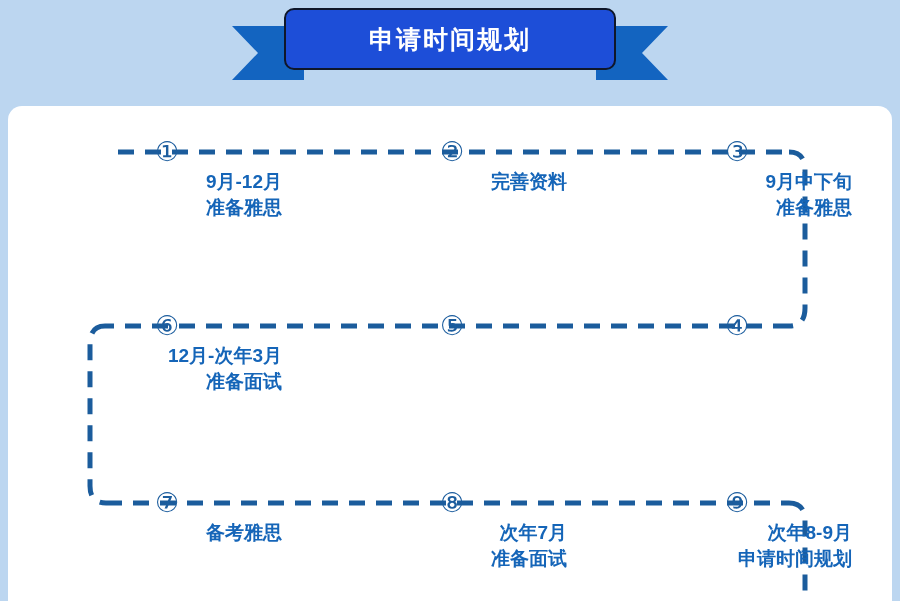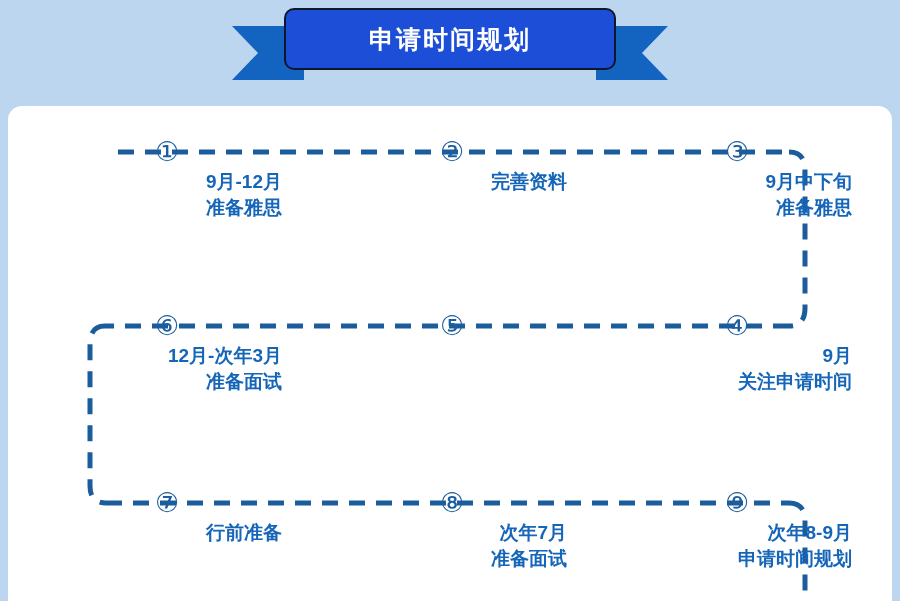--- a/index.html
+++ b/index.html
@@ -170,29 +170,25 @@
       <div class="node-lines">
         <div class="node-line">12月-次年3月</div>
         <div class="node-line">准备面试</div>
       </div>
     </div>
     <div class="node" style="left: 452px; top: 311px;">
       <div class="node-num">⑤</div>
     </div>
     <div class="node" style="left: 737px; top: 311px;">
       <div class="node-num">④</div>
-      <div class="node-lines">
-        <div class="node-line">9月</div>
-        <div class="node-line">关注申请时间</div>
-      </div>
     </div>
     <div class="node" style="left: 167px; top: 488px;">
       <div class="node-num">⑦</div>
       <div class="node-lines">
-        <div class="node-line">行前准备</div>
+        <div class="node-line">备考雅思</div>
       </div>
     </div>
     <div class="node" style="left: 452px; top: 488px;">
       <div class="node-num">⑧</div>
       <div class="node-lines">
         <div class="node-line">次年7月</div>
         <div class="node-line">准备面试</div>
       </div>
     </div>
     <div class="node" style="left: 737px; top: 488px;">

